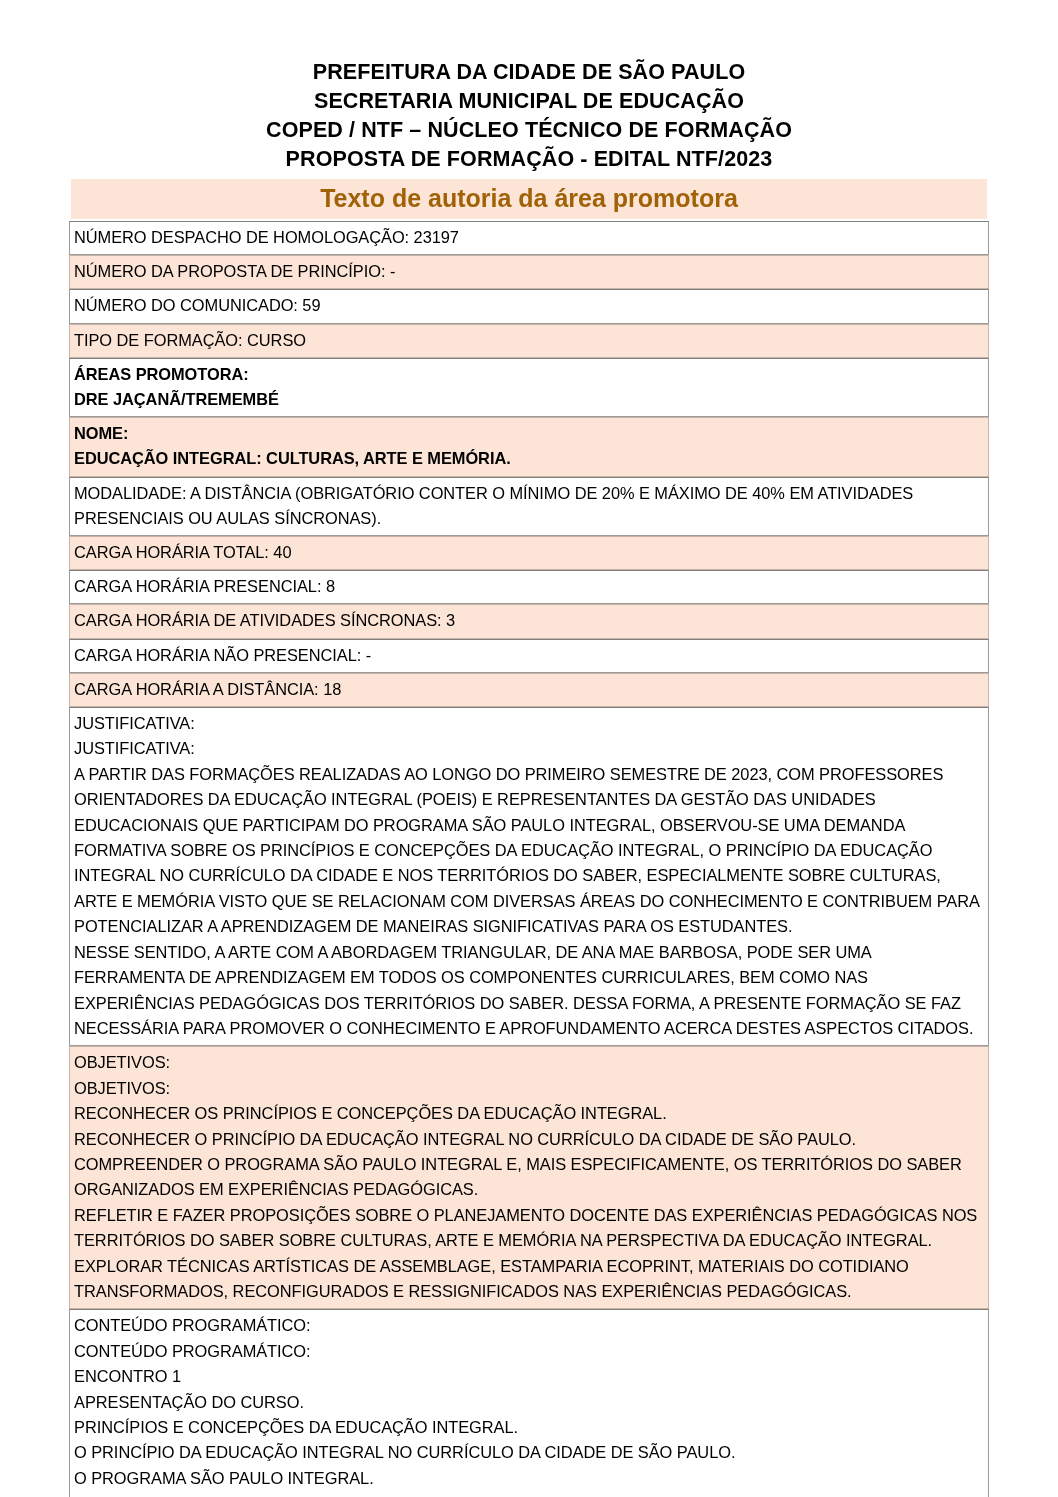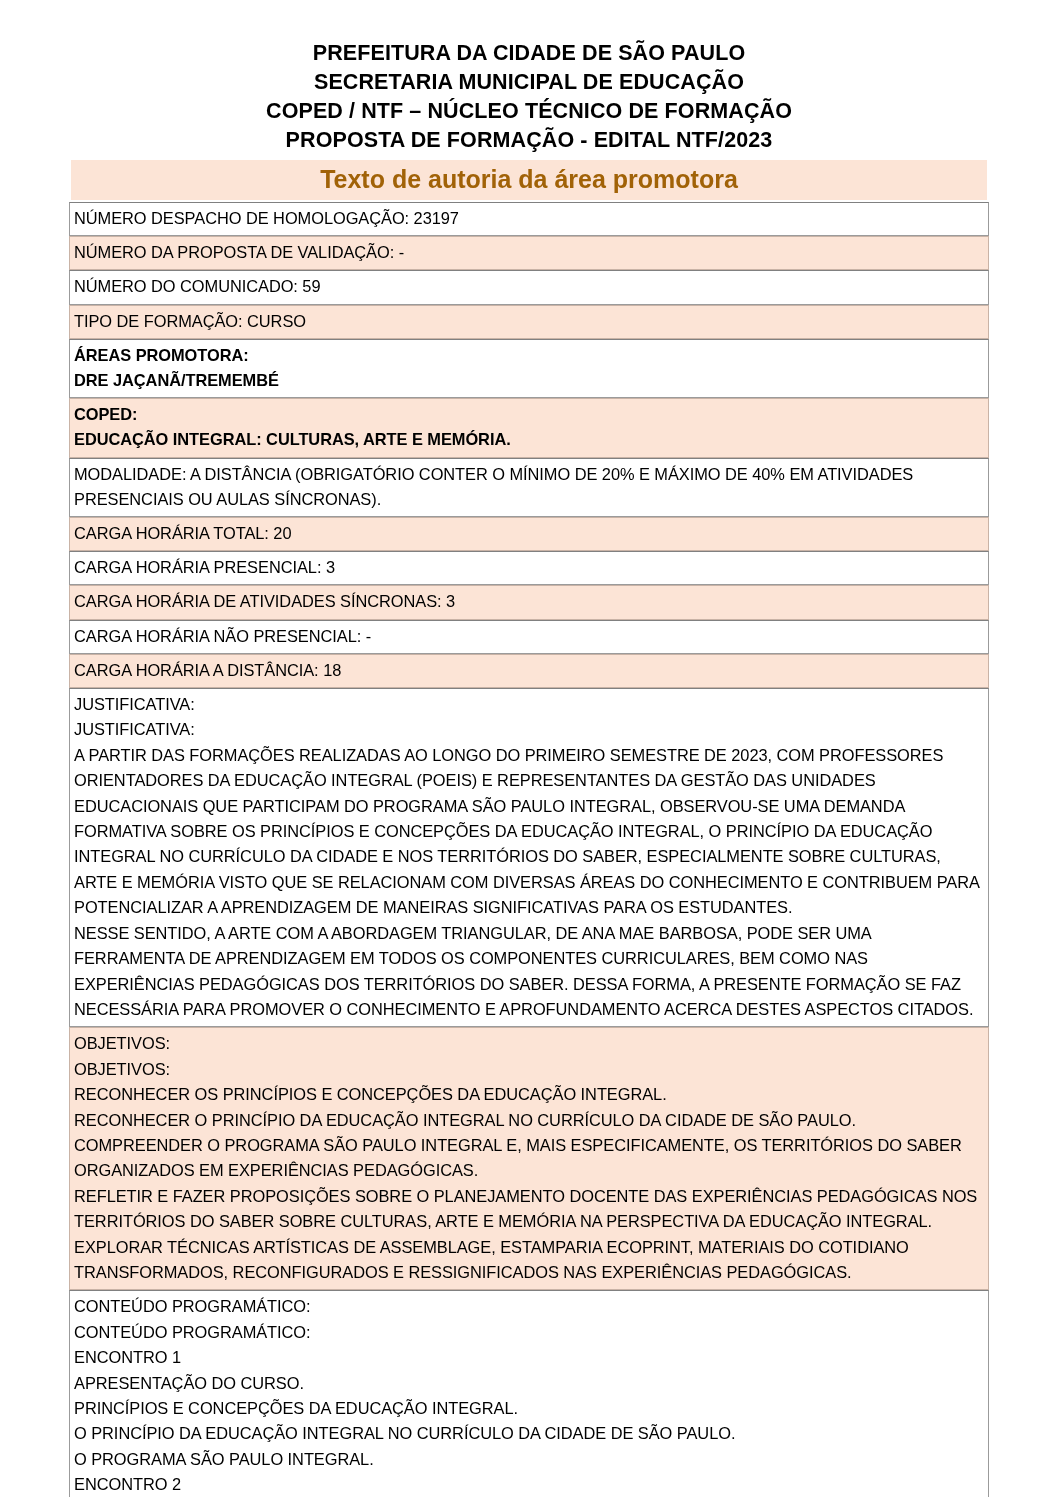--- a/index.html
+++ b/index.html
@@ -17,21 +17,21 @@
   .page {
     width: 1058px;
     height: 1497px;
     position: relative;
     background: #ffffff;
     box-sizing: border-box;
   }
 
   
   .doc-header {
-    padding-top: 39px;
+    padding-top: 58px;
     text-align: center;
   }
   .doc-header .hline {
     font-size: 21.5px;
     font-weight: bold;
     line-height: 29px;
     letter-spacing: 0.1px;
     color: #000000;
     white-space: nowrap;
   }
@@ -101,51 +101,51 @@
     <div class="banner-text">Texto de autoria da área promotora</div>
   </div>
 
   <div class="table">
 
     <div class="row">
       <div class="cell-text">NÚMERO DESPACHO DE HOMOLOGAÇÃO:  23197</div>
     </div>
 
     <div class="row peach">
-      <div class="cell-text">NÚMERO DA PROPOSTA DE VALIDAÇÃO:  -</div>
+      <div class="cell-text">NÚMERO DA PROPOSTA DE PRINCÍPIO:  -</div>
     </div>
 
     <div class="row">
       <div class="cell-text">NÚMERO DO COMUNICADO:  59</div>
     </div>
 
     <div class="row peach">
       <div class="cell-text">TIPO DE FORMAÇÃO: CURSO</div>
     </div>
 
     <div class="row">
       <div class="cell-text bold">ÁREAS PROMOTORA:
 DRE JAÇANÃ/TREMEMBÉ</div>
     </div>
 
     <div class="row peach">
-      <div class="cell-text bold">COPED:
+      <div class="cell-text bold">NOME:
 EDUCAÇÃO INTEGRAL: CULTURAS, ARTE E MEMÓRIA.</div>
     </div>
 
     <div class="row">
       <div class="cell-text">MODALIDADE: A DISTÂNCIA (OBRIGATÓRIO CONTER O MÍNIMO DE 20% E MÁXIMO DE 40% EM ATIVIDADES PRESENCIAIS OU AULAS SÍNCRONAS).</div>
     </div>
 
     <div class="row peach">
-      <div class="cell-text">CARGA HORÁRIA TOTAL: 20</div>
+      <div class="cell-text">CARGA HORÁRIA TOTAL: 40</div>
     </div>
 
     <div class="row">
-      <div class="cell-text">CARGA HORÁRIA PRESENCIAL: 3</div>
+      <div class="cell-text">CARGA HORÁRIA PRESENCIAL: 8</div>
     </div>
 
     <div class="row peach">
       <div class="cell-text">CARGA HORÁRIA DE ATIVIDADES SÍNCRONAS: 3</div>
     </div>
 
     <div class="row">
       <div class="cell-text">CARGA HORÁRIA NÃO PRESENCIAL:  -</div>
     </div>
 

